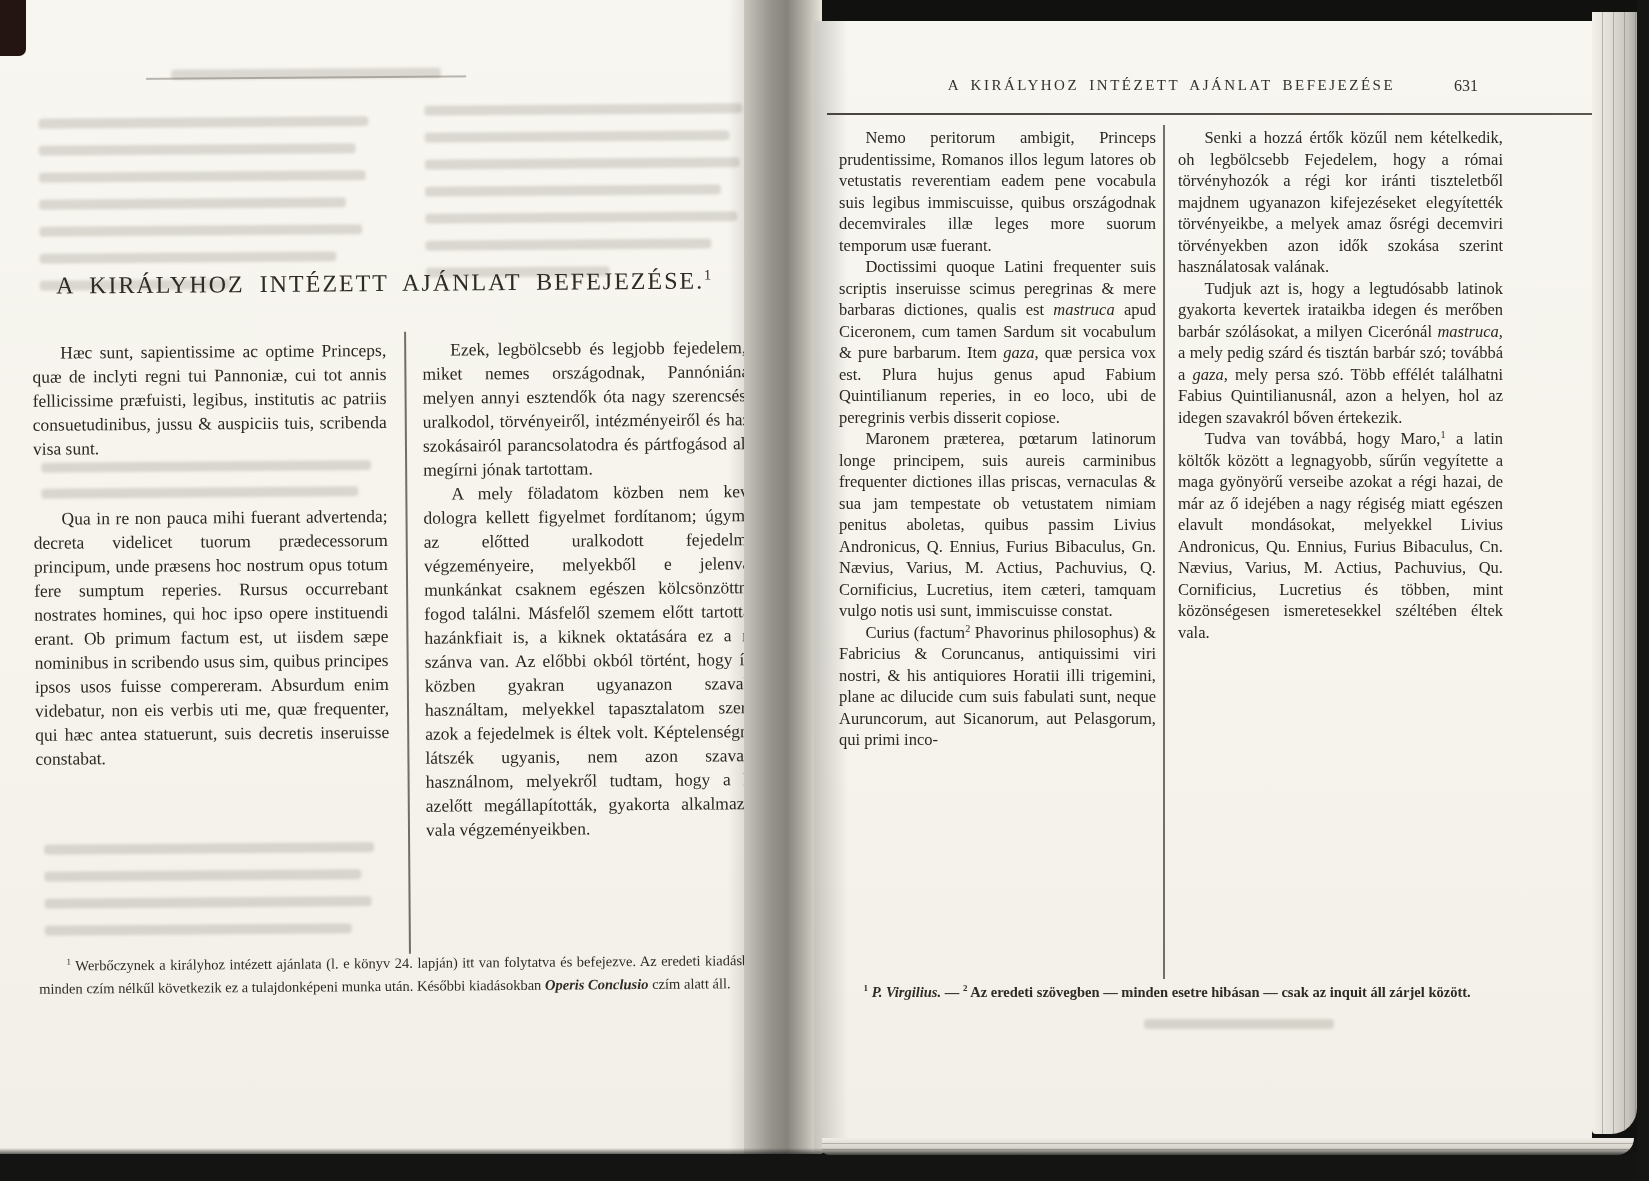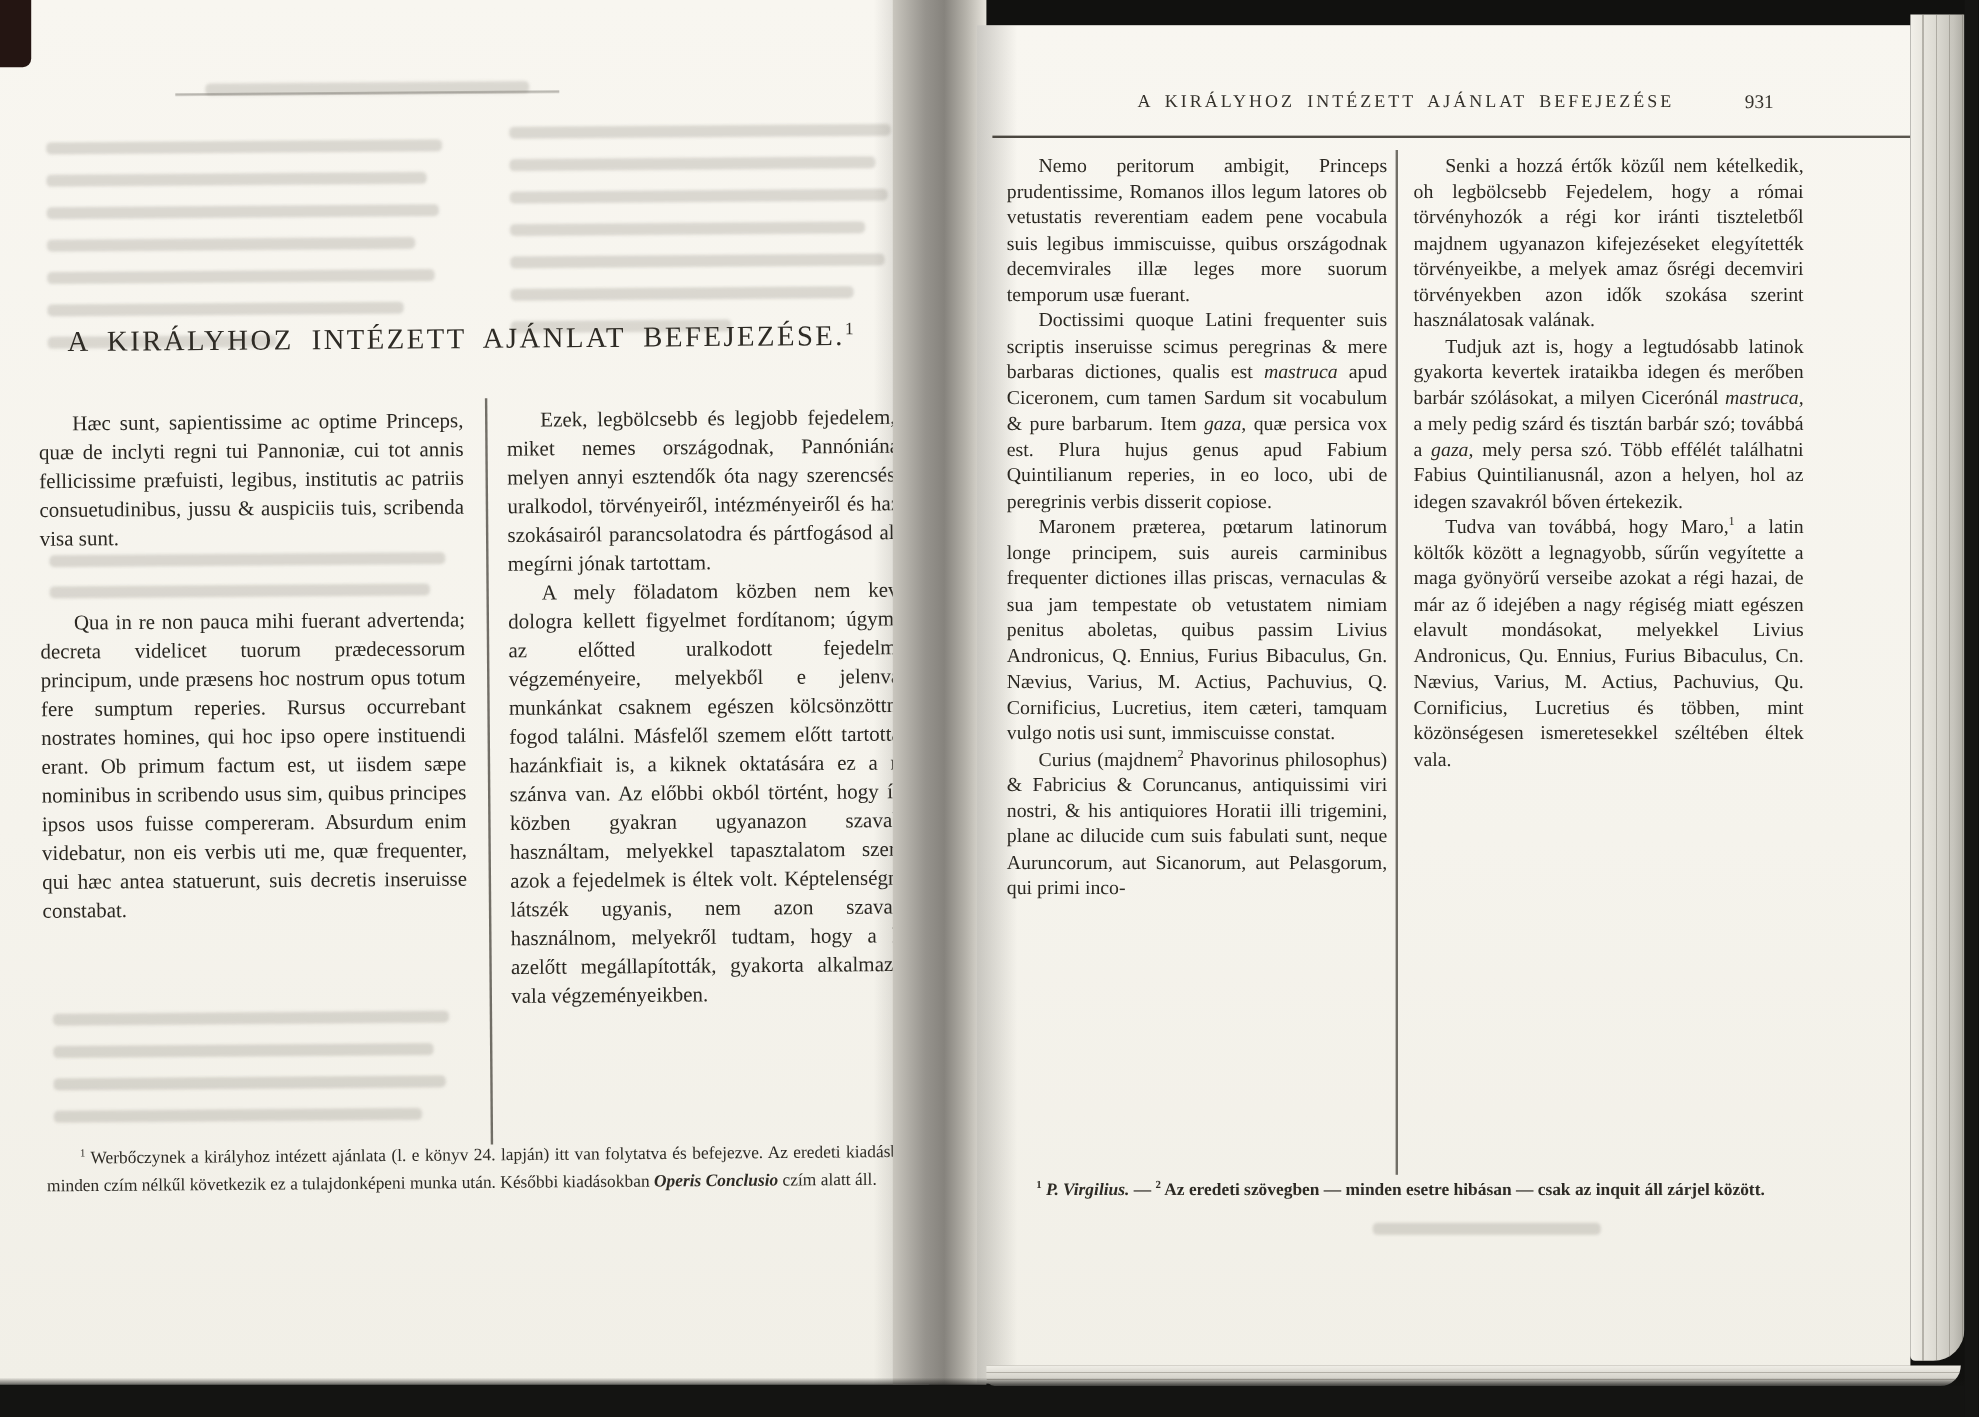--- a/index.html
+++ b/index.html
@@ -105,29 +105,29 @@
 
       <div class="footnote" style="left:36px;top:952px;width:724px;"><sup>1</sup><span> Werbőczynek a királyhoz intézett ajánlata (l. e könyv 24. lapján) itt van folytatva és befejezve. Az eredeti kiadásban minden czím nélkűl következik ez a tulajdonképeni munka után. Későbbi kiadásokban </span><span style="font-style: italic; font-weight: bold;">Operis Conclusio</span><span> czím alatt áll.</span></div>
     </div>
   </div>
 
   <div class="gutter"></div>
 
   <div class="page page-right">
     <div class="rp-headrow">
       <div class="running-header">A KIRÁLYHOZ INTÉZETT AJÁNLAT BEFEJEZÉSE</div>
-      <div class="page-number">931</div>
+      <div class="page-number">631</div>
     </div>
     <div class="head-rule"></div>
 
     <div class="col col-R" style="left:25px;top:106px;width:317px;">
         <p class="para"><span>Nemo peritorum ambigit, Princeps prudentissime, Romanos illos legum latores ob vetustatis reverentiam eadem pene vocabula suis legibus immiscuisse, quibus országodnak decemvirales illæ leges more suorum temporum usæ fuerant.</span></p>
         <p class="para"><span>Doctissimi quoque Latini frequenter suis scriptis inseruisse scimus peregrinas &amp; mere barbaras dictiones, qualis est </span><span style="font-style: italic;">mastruca</span><span> apud Ciceronem, cum tamen Sardum sit vocabulum &amp; pure barbarum. Item </span><span style="font-style: italic;">gaza,</span><span> quæ persica vox est. Plura hujus genus apud Fabium Quintilianum reperies, in eo loco, ubi de peregrinis verbis disserit copiose.</span></p>
         <p class="para"><span>Maronem præterea, pœtarum latinorum longe principem, suis aureis carminibus frequenter dictiones illas priscas, vernaculas &amp; sua jam tempestate ob vetustatem nimiam penitus aboletas, quibus passim Livius Andronicus, Q. Ennius, Furius Bibaculus, Gn. Nævius, Varius, M. Actius, Pachuvius, Q. Cornificius, Lucretius, item cæteri, tamquam vulgo notis usi sunt, immiscuisse constat.</span></p>
-        <p class="para"><span>Curius (majdnem</span><sup>2</sup><span> Phavorinus philosophus) &amp; Fabricius &amp; Coruncanus, antiquissimi viri nostri, &amp; his antiquiores Horatii illi trigemini, plane ac dilucide cum suis fabulati sunt, neque Auruncorum, aut Sicanorum, aut Pelasgorum, qui primi inco-</span></p>
+        <p class="para"><span>Curius (factum</span><sup>2</sup><span> Phavorinus philosophus) &amp; Fabricius &amp; Coruncanus, antiquissimi viri nostri, &amp; his antiquiores Horatii illi trigemini, plane ac dilucide cum suis fabulati sunt, neque Auruncorum, aut Sicanorum, aut Pelasgorum, qui primi inco-</span></p>
       </div>
 
     <div class="vrule" style="left:349px;top:104px;height:854px;"></div>
 
     <div class="col col-R" style="left:364px;top:106px;width:325px;">
         <p class="para"><span>Senki a hozzá értők közűl nem kételkedik, oh legbölcsebb Fejedelem, hogy a római törvényhozók a régi kor iránti tiszteletből majdnem ugyanazon kifejezéseket elegyítették törvényeikbe, a melyek amaz ősrégi decemviri törvényekben azon idők szokása szerint használatosak valának.</span></p>
         <p class="para"><span>Tudjuk azt is, hogy a legtudósabb latinok gyakorta kevertek irataikba idegen és merőben barbár szólásokat, a milyen Cicerónál </span><span style="font-style: italic;">mastruca,</span><span> a mely pedig szárd és tisztán barbár szó; továbbá a </span><span style="font-style: italic;">gaza,</span><span> mely persa szó. Több effélét találhatni Fabius Quintilianusnál, azon a helyen, hol az idegen szavakról bőven értekezik.</span></p>
         <p class="para"><span>Tudva van továbbá, hogy Maro,</span><sup>1</sup><span> a latin költők között a legnagyobb, sűrűn vegyítette a maga gyönyörű verseibe azokat a régi hazai, de már az ő idejében a nagy régiség miatt egészen elavult mondásokat, melyekkel Livius Andronicus, Qu. Ennius, Furius Bibaculus, Cn. Nævius, Varius, M. Actius, Pachuvius, Qu. Cornificius, Lucretius és többen, mint közönségesen ismeretesekkel széltében éltek vala.</span></p>
       </div>
 

